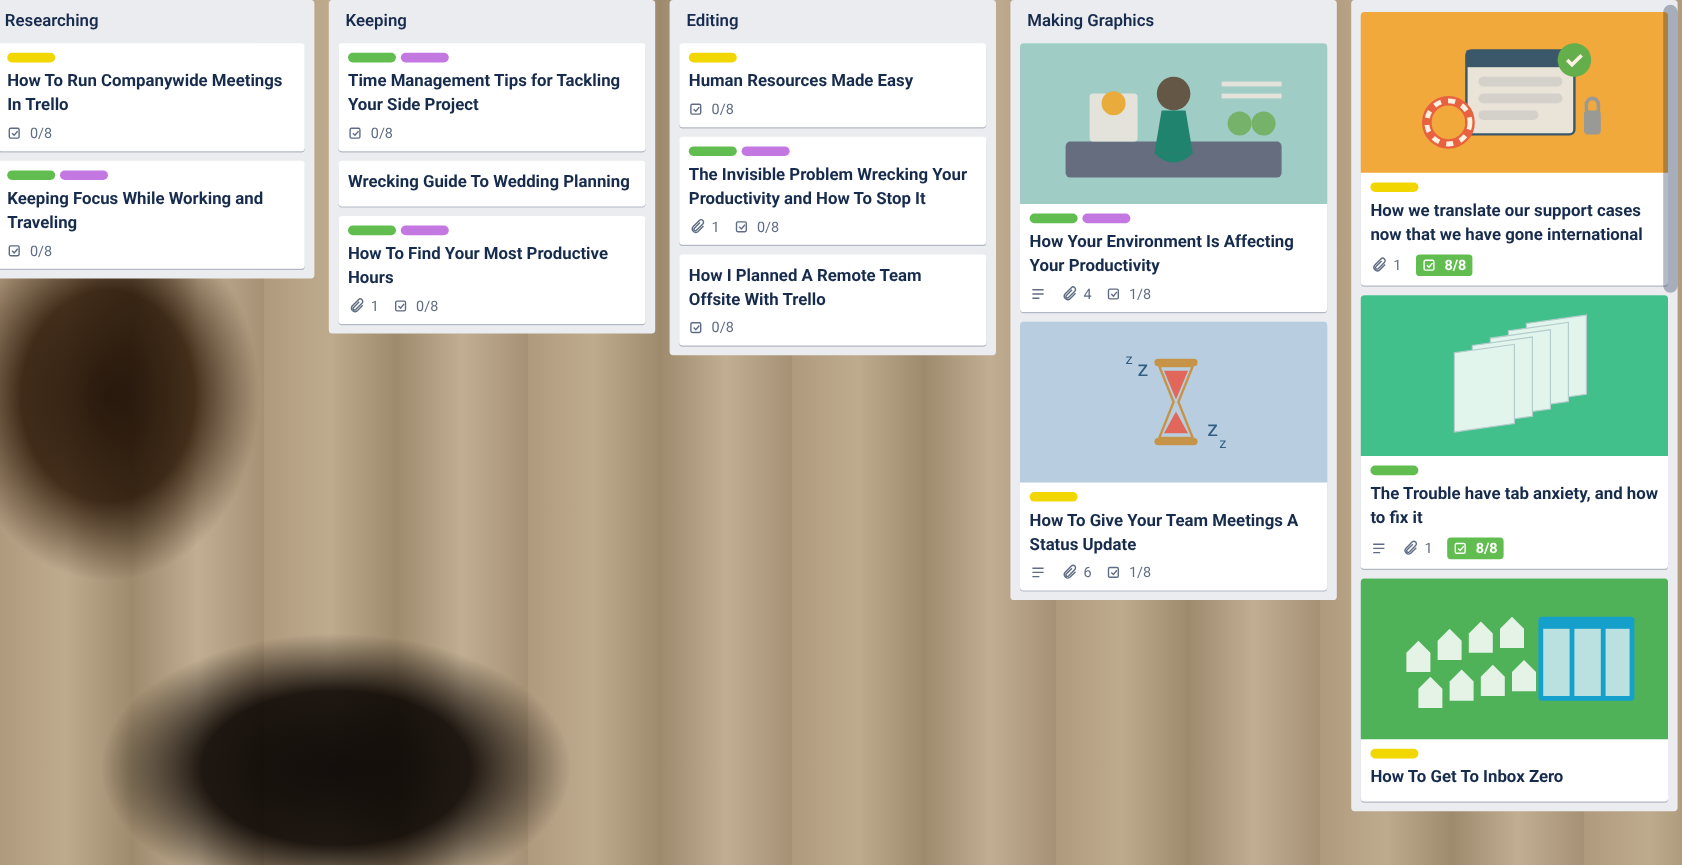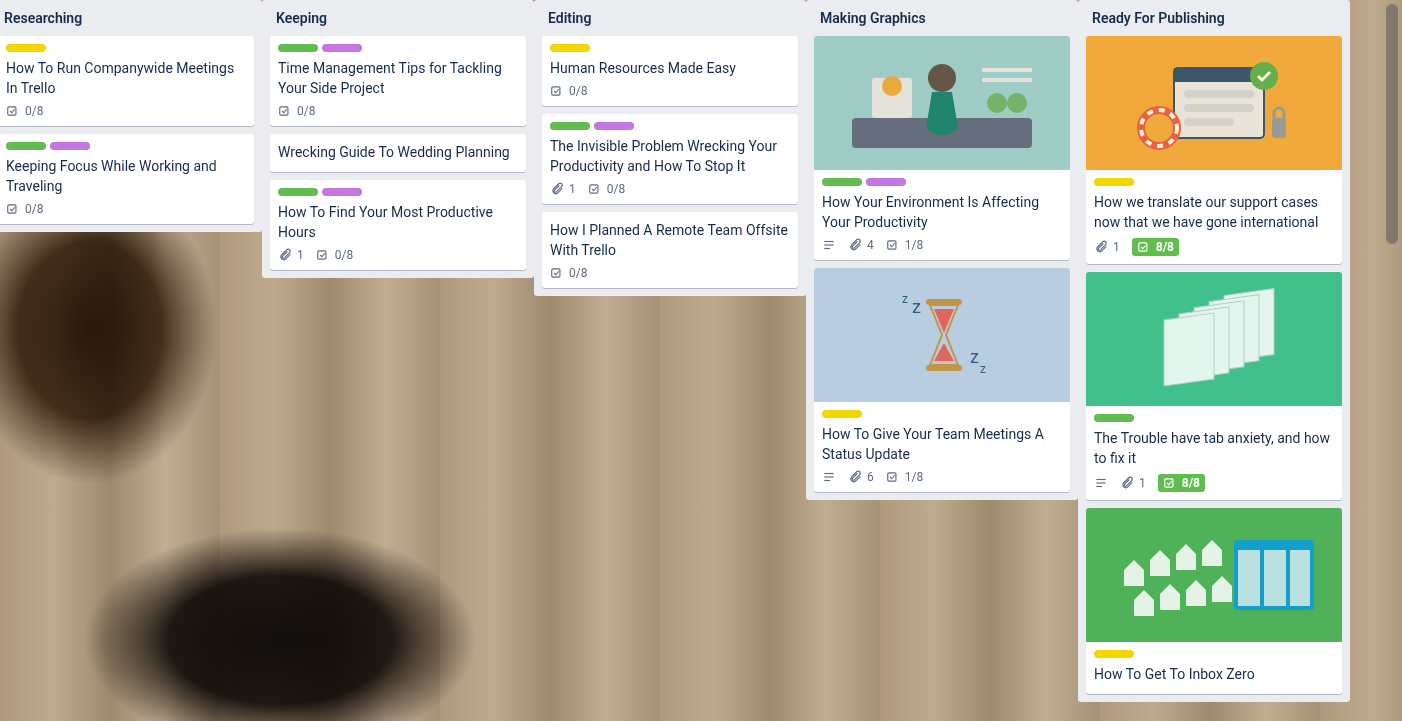--- a/index.html
+++ b/index.html
@@ -16,20 +16,21 @@
     background:
       radial-gradient(ellipse 180px 220px at 90px 330px, #3d2a1a 0%, #5a4530 40%, transparent 70%),
       radial-gradient(ellipse 280px 160px at 280px 640px, #1a1614 0%, #2a2420 40%, transparent 70%),
       repeating-linear-gradient(90deg, #b09a7e 0px, #beab8e 55px, #9e8a6d 110px, #c1ae92 165px, #a69175 220px),
       linear-gradient(180deg, rgba(0,0,0,0.12) 0%, rgba(255,255,255,0.06) 40%, rgba(0,0,0,0.1) 100%);
     background-blend-mode: multiply, multiply, normal, overlay;
   }
   .board {
     position: relative;
     display: flex;
+    gap: 12px;
     height: 100%;
     padding: 0 0 0 0;
     align-items: flex-start;
   }
   .list {
     width: 272px;
     background: #ebecf0;
     border-radius: 3px;
     padding: 10px 8px 8px 8px;
     display: flex;
@@ -66,20 +67,21 @@
   .labels { display:flex; gap:4px; margin-bottom:6px; }
   .label { width:40px; height:8px; border-radius:4px; }
   .l-yellow { background:#f2d600; }
   .l-green  { background:#61bd4f; }
   .l-purple { background:#c377e0; }
   .card-title {
     font-size: 14px;
     color: #172b4d;
     line-height: 20px;
     margin-bottom: 4px;
+    font-weight: bold;
   }
   .badges { display:flex; gap:12px; align-items:center; color:#5e6c84; font-size:12px; padding:2px 0 2px; }
   .badge { display:flex; align-items:flex-start; gap:5px; }
   .badge.complete { background:#61bd4f; color:#fff; padding:2px 5px; border-radius:3px;font-weight:bold; }
   .badge svg { width:14px; height:14px; }
   .scrollbar { position:absolute; right:4px; top:4px; width:12px; height:711px; background:transparent; border-radius:6px;}
   .scrollbar .thumb { width:100%; height:240px; background:rgba(9,30,66,0.3); border-radius:6px; margin-top:0;}
   
   .cover svg { opacity:0.85 }
 </style>
@@ -312,21 +314,20 @@
                 <path d="M7 12l3 3 5-6"></path>
               </svg>
               <span>1/8</span>
             </span>
         </div>
       </div>
     </div>
   </div>
 
   <div class="list">
-    <div class="list-title">Ready For Publishing</div>
     <div class="cards">
       <div class="card">
         <div class="cover c-orange">
           <svg width="180" height="110" viewBox="0 0 180 110">
             <rect x="50" y="20" width="90" height="70" rx="4" fill="#e8eef4" stroke="#1a4b72" stroke-width="2"></rect>
             <rect x="50" y="20" width="90" height="14" fill="#1a4b72"></rect>
             <rect x="60" y="42" width="70" height="8" rx="4" fill="#cfd8e3"></rect>
             <rect x="60" y="56" width="70" height="8" rx="4" fill="#cfd8e3"></rect>
             <rect x="60" y="70" width="50" height="8" rx="4" fill="#cfd8e3"></rect>
             <circle cx="140" cy="28" r="14" fill="#4caf50"></circle>

